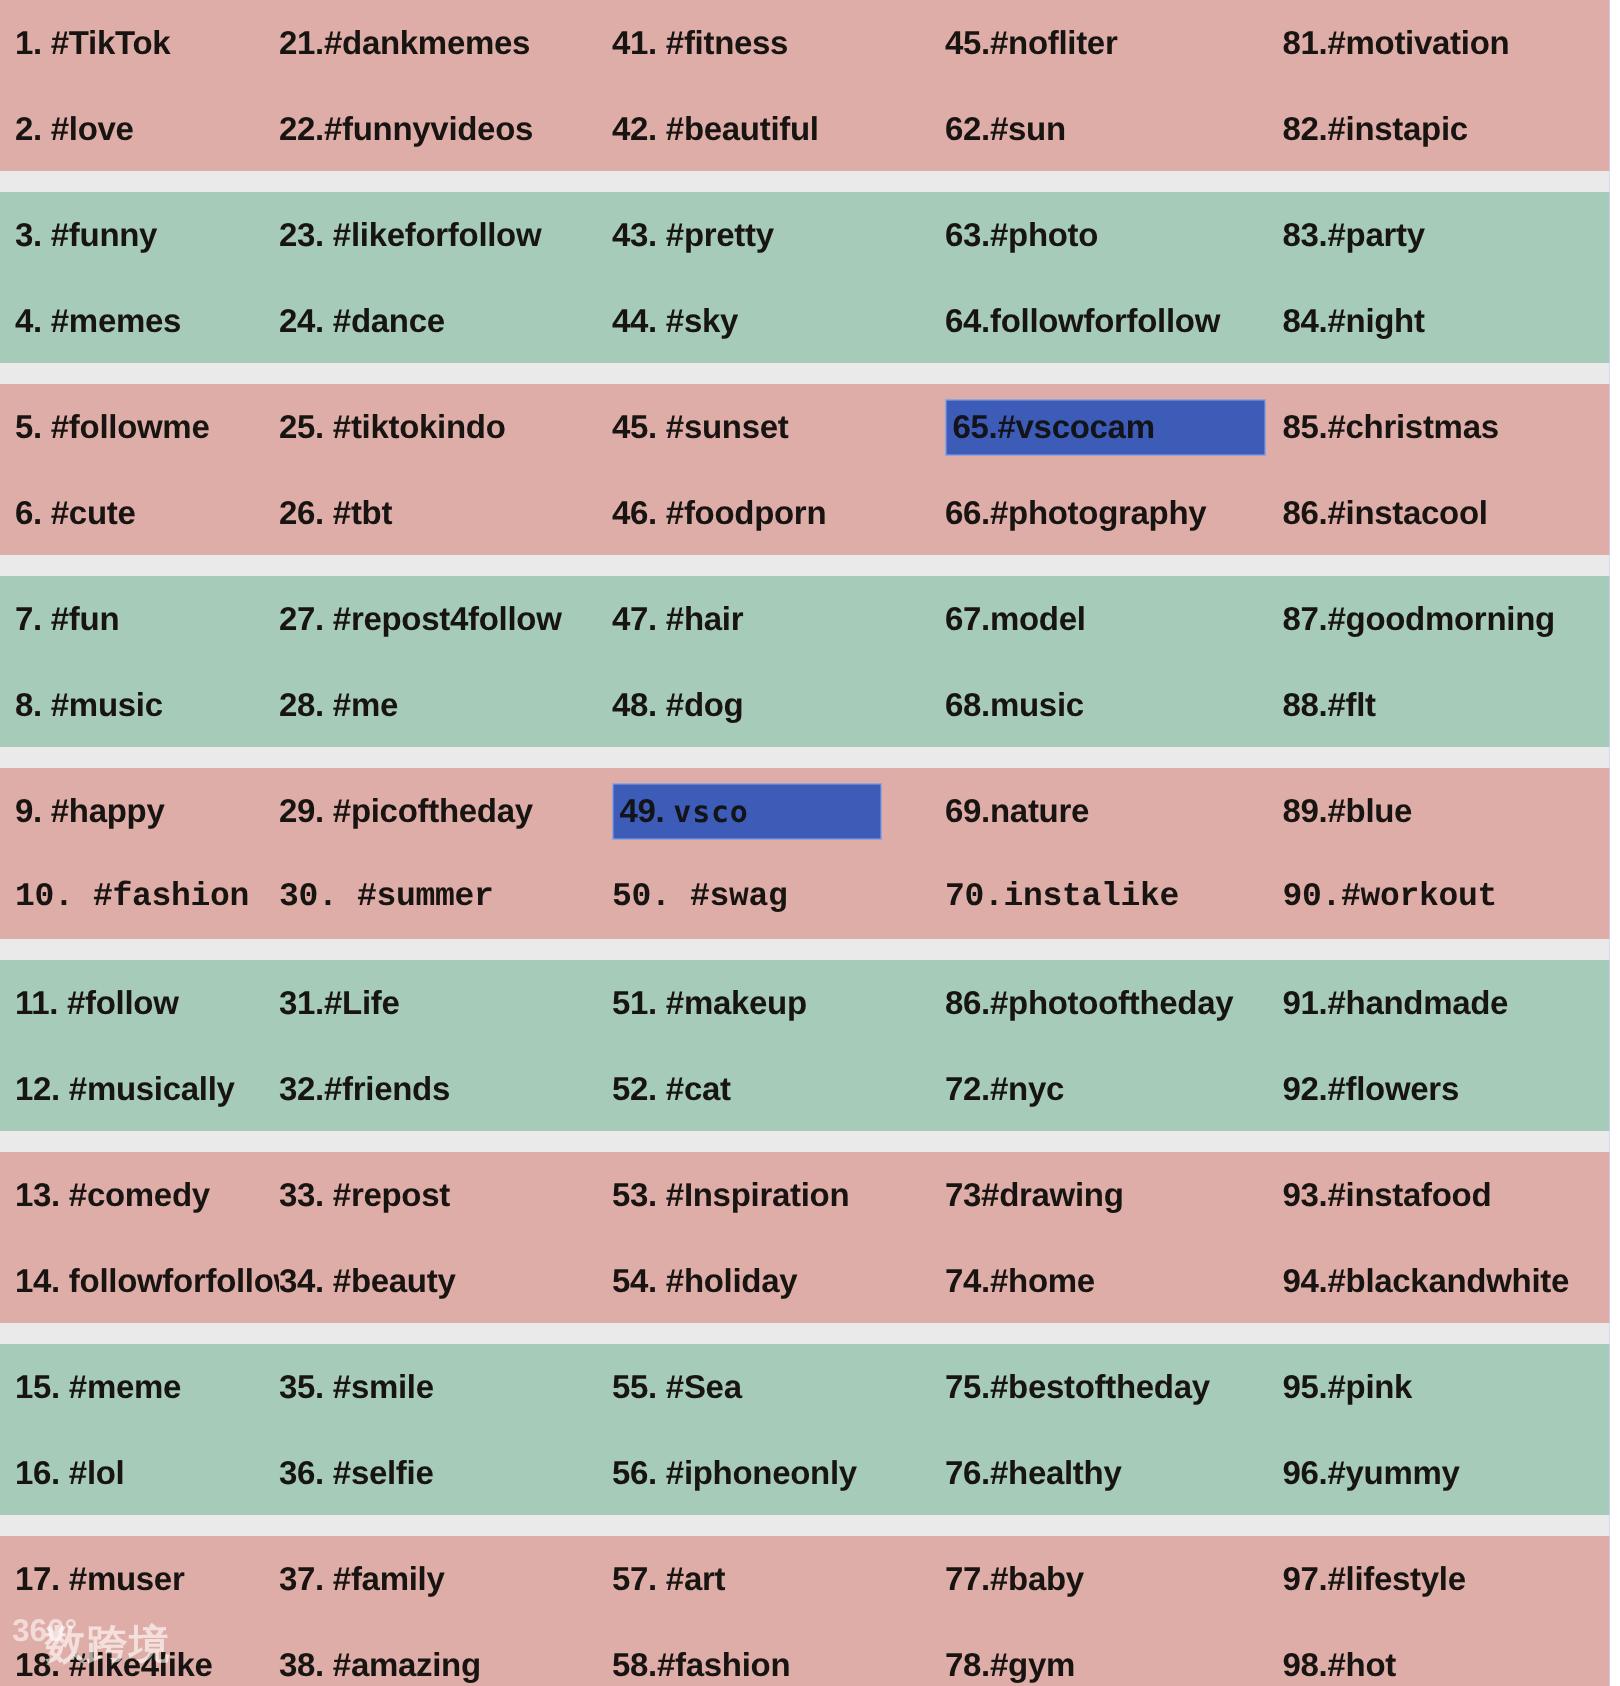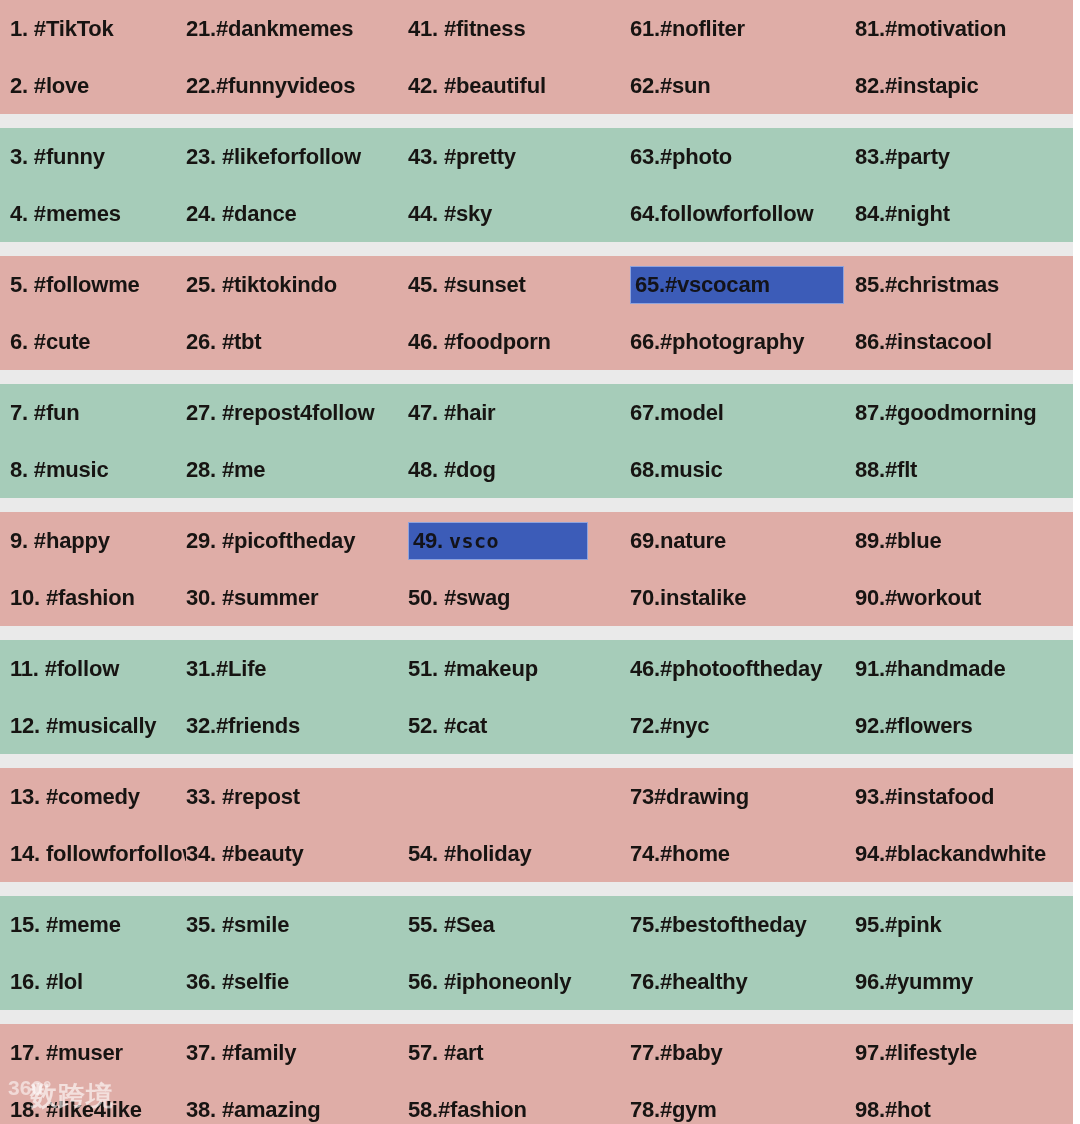--- a/index.html
+++ b/index.html
@@ -159,21 +159,21 @@
       <div class="gap" style="top: 882px;"></div>
       <div class="band green" style="top: 896px;"></div>
       <div class="gap" style="top: 1010px;"></div>
       <div class="band pink" style="top: 1024px;"></div>
     </div>
   <div id="rows">
       <div class="row" style="top: 0px;">
         <div class="cell c0">1. #TikTok</div>
         <div class="cell c1">21.#dankmemes</div>
         <div class="cell c2">41. #fitness</div>
-        <div class="cell c3">61.#nofliter</div>
+        <div class="cell c3">45.#nofliter</div>
         <div class="cell c4">81.#motivation</div>
       </div>
       <div class="row" style="top: 57px;">
         <div class="cell c0">2. #love</div>
         <div class="cell c1">22.#funnyvideos</div>
         <div class="cell c2">42. #beautiful</div>
         <div class="cell c3">62.#sun</div>
         <div class="cell c4">82.#instapic</div>
       </div>
       <div class="row" style="top: 128px;">
@@ -218,44 +218,45 @@
         <div class="cell c3">68.music</div>
         <div class="cell c4">88.#flt</div>
       </div>
       <div class="row" style="top: 512px; padding-left: 22px;">
         <div class="cell c0">9. #happy</div>
         <div class="cell c1">29. #picoftheday</div>
         <div class="cell c2 selected sel-vsco"><span class="hl"><span class="num">49. </span><span>vsco</span></span></div>
         <div class="cell c3">69.nature</div>
         <div class="cell c4">89.#blue</div>
       </div>
-      <div class="row" style="top: 569px;">
+      <div class="row" style="top: 569px; font-family: Liberation Mono, monospace;">
         <div class="cell c0">10. #fashion</div>
         <div class="cell c1">30. #summer</div>
         <div class="cell c2">50. #swag</div>
         <div class="cell c3">70.instalike</div>
         <div class="cell c4">90.#workout</div>
       </div>
       <div class="row" style="top: 640px;">
         <div class="cell c0">11. #follow</div>
         <div class="cell c1">31.#Life</div>
         <div class="cell c2">51. #makeup</div>
-        <div class="cell c3">46.#photooftheday</div>
+        <div class="cell c3">86.#photooftheday</div>
         <div class="cell c4">91.#handmade</div>
       </div>
       <div class="row" style="top: 697px;">
         <div class="cell c0">12. #musically</div>
         <div class="cell c1">32.#friends</div>
         <div class="cell c2">52. #cat</div>
         <div class="cell c3">72.#nyc</div>
         <div class="cell c4">92.#flowers</div>
       </div>
       <div class="row" style="top: 768px;">
         <div class="cell c0">13. #comedy</div>
         <div class="cell c1">33. #repost</div>
+        <div class="cell c2">53. #Inspiration</div>
         <div class="cell c3">73#drawing</div>
         <div class="cell c4">93.#instafood</div>
       </div>
       <div class="row" style="top: 825px;">
         <div class="cell c0">14.  followforfollow</div>
         <div class="cell c1">34. #beauty</div>
         <div class="cell c2">54. #holiday</div>
         <div class="cell c3">74.#home</div>
         <div class="cell c4">94.#blackandwhite</div>
       </div>

